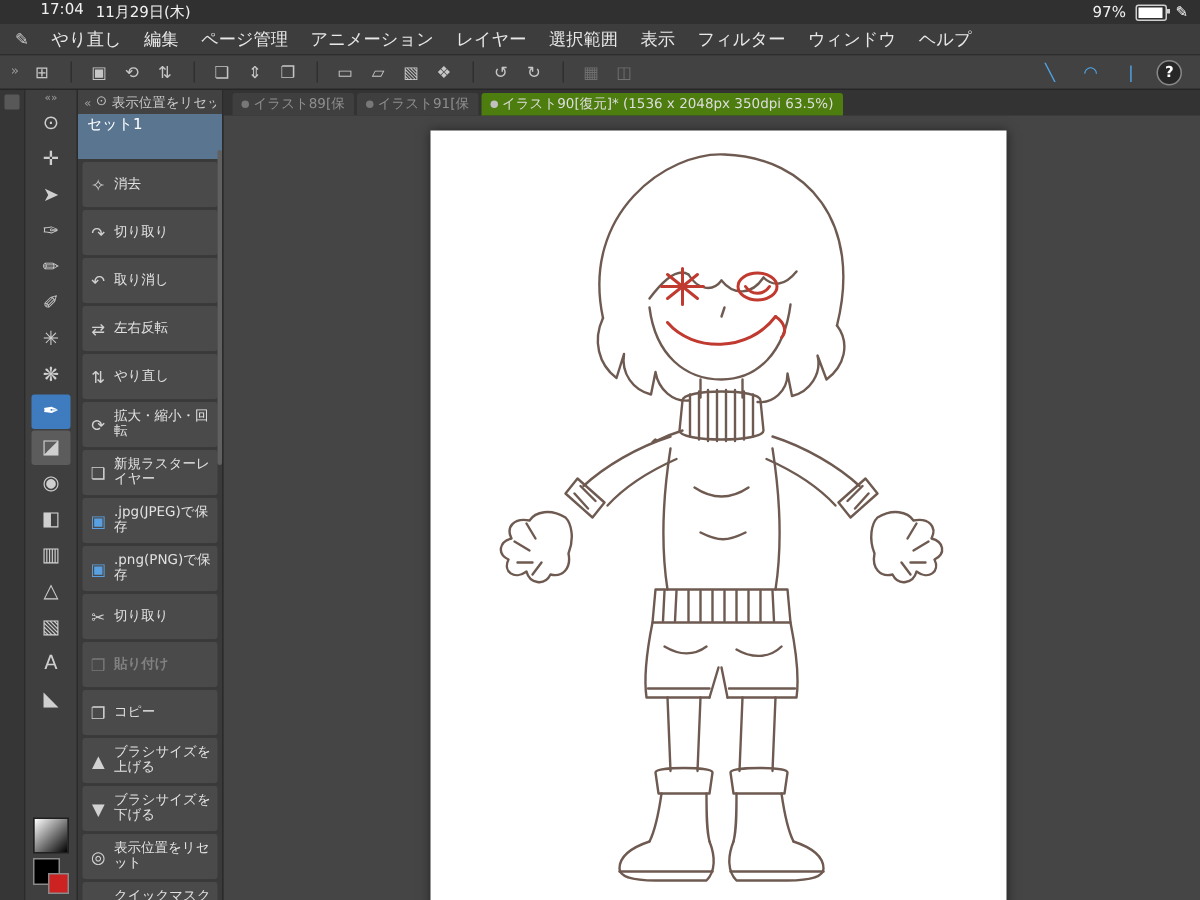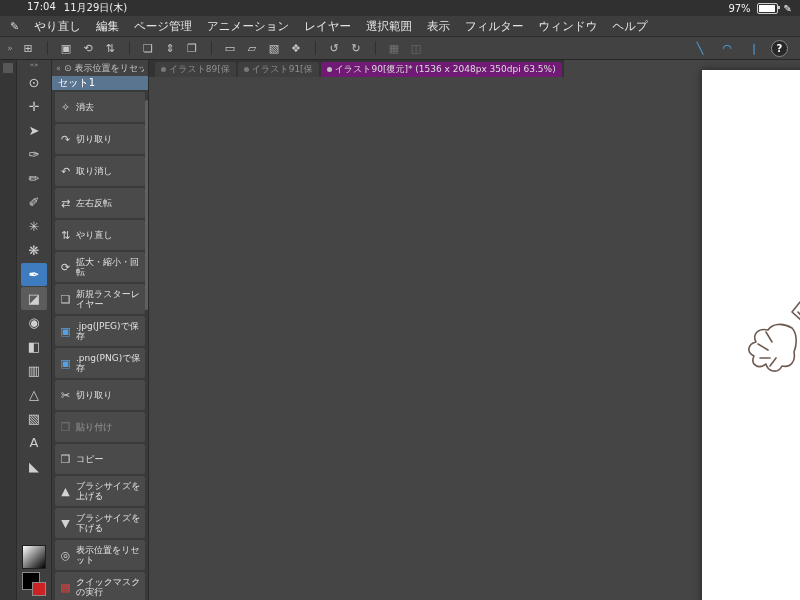--- a/index.html
+++ b/index.html
@@ -53,40 +53,40 @@
   .swatch-black{position:absolute;left:1px;top:0;width:16px;height:16px;background:#000;border:1px solid #8a8a8a;}
   .swatch-red{position:absolute;right:1px;bottom:0;width:12px;height:12px;background:#cc2222;border:1px solid #8a8a8a;}
 
   .quick{width:96px;background:#3a3a3a;border-right:1px solid #2b2b2b;flex:none;
     display:flex;flex-direction:column;overflow:hidden;position:relative;}
   .quick-header{height:16px;background:#424242;display:flex;align-items:center;gap:3px;
     padding:0 4px;font-size:9px;color:#c9c9c9;flex:none;}
   .chev{font-size:8px;color:#999;}
   .q-search{font-size:9px;color:#bdbdbd;}
   .quick-title{white-space:nowrap;overflow:hidden;}
-  .set-bar{height:14px;background:#5a7590;color:#fff;font-size:10px;display:flex;
+  .set-bar{height:30px;background:#5a7590;color:#fff;font-size:10px;display:flex;
     align-items:flex-start;padding:0 6px;flex:none;}
   .qa-list{flex:1;padding:2px 3px;display:flex;flex-direction:column;gap:2px;overflow:hidden;}
   .qa-item{background:#4a4a4a;border-radius:2px;display:flex;align-items:center;gap:3px;
     padding:2px 3px;min-height:26px;flex:none;}
   .qa-icon{width:15px;font-size:11px;color:#d2d2d2;text-align:center;flex:none;}
   .qa-icon.blue{color:#5aa0e0;}
   .qa-icon.red{color:#d04040;}
   .qa-label{font-size:9px;line-height:1.15;color:#e2e2e2;}
   .qa-item.disabled .qa-label{color:#818181;font-weight:bold;}
   .qa-item.disabled .qa-icon{color:#777;}
   .quick-scrollbar{position:absolute;right:0;top:40px;width:3px;height:210px;background:#606060;border-radius:2px;}
 
-  .canvas-wrap{flex:1;display:flex;flex-direction:row;background:#454545;min-width:0;}
+  .canvas-wrap{flex:1;display:flex;flex-direction:column;background:#454545;min-width:0;}
   .tabbar{height:16px;background:#333;display:flex;align-items:flex-end;gap:2px;
     padding:1px 2px 0 6px;flex:none;}
   .tab{background:#3f3f3f;color:#8f8f8f;font-size:9px;height:15px;display:flex;align-items:center;
     gap:3px;padding:0 6px;max-width:82px;white-space:nowrap;overflow:hidden;border-radius:2px 2px 0 0;}
   .tab .dot{width:5px;height:5px;border-radius:50%;background:#787878;flex:none;}
-  .tab.active{background:#701a75;color:#dedede;max-width:none;align-items:center;}
+  .tab.active{background:#4d7c0f;color:#dedede;max-width:none;align-items:center;}
   .tab.active .dot{background:#c0c0c0;}
   .canvas-view{flex:1;position:relative;overflow:hidden;}
   .page{position:absolute;left:138px;top:10px;width:384px;height:540px;background:#fff;
     box-shadow:0 0 7px rgba(0,0,0,0.55);}
   .page svg{display:block;width:100%;height:100%;}
 </style>
 </head>
 <body>
 
 <div class="app">

